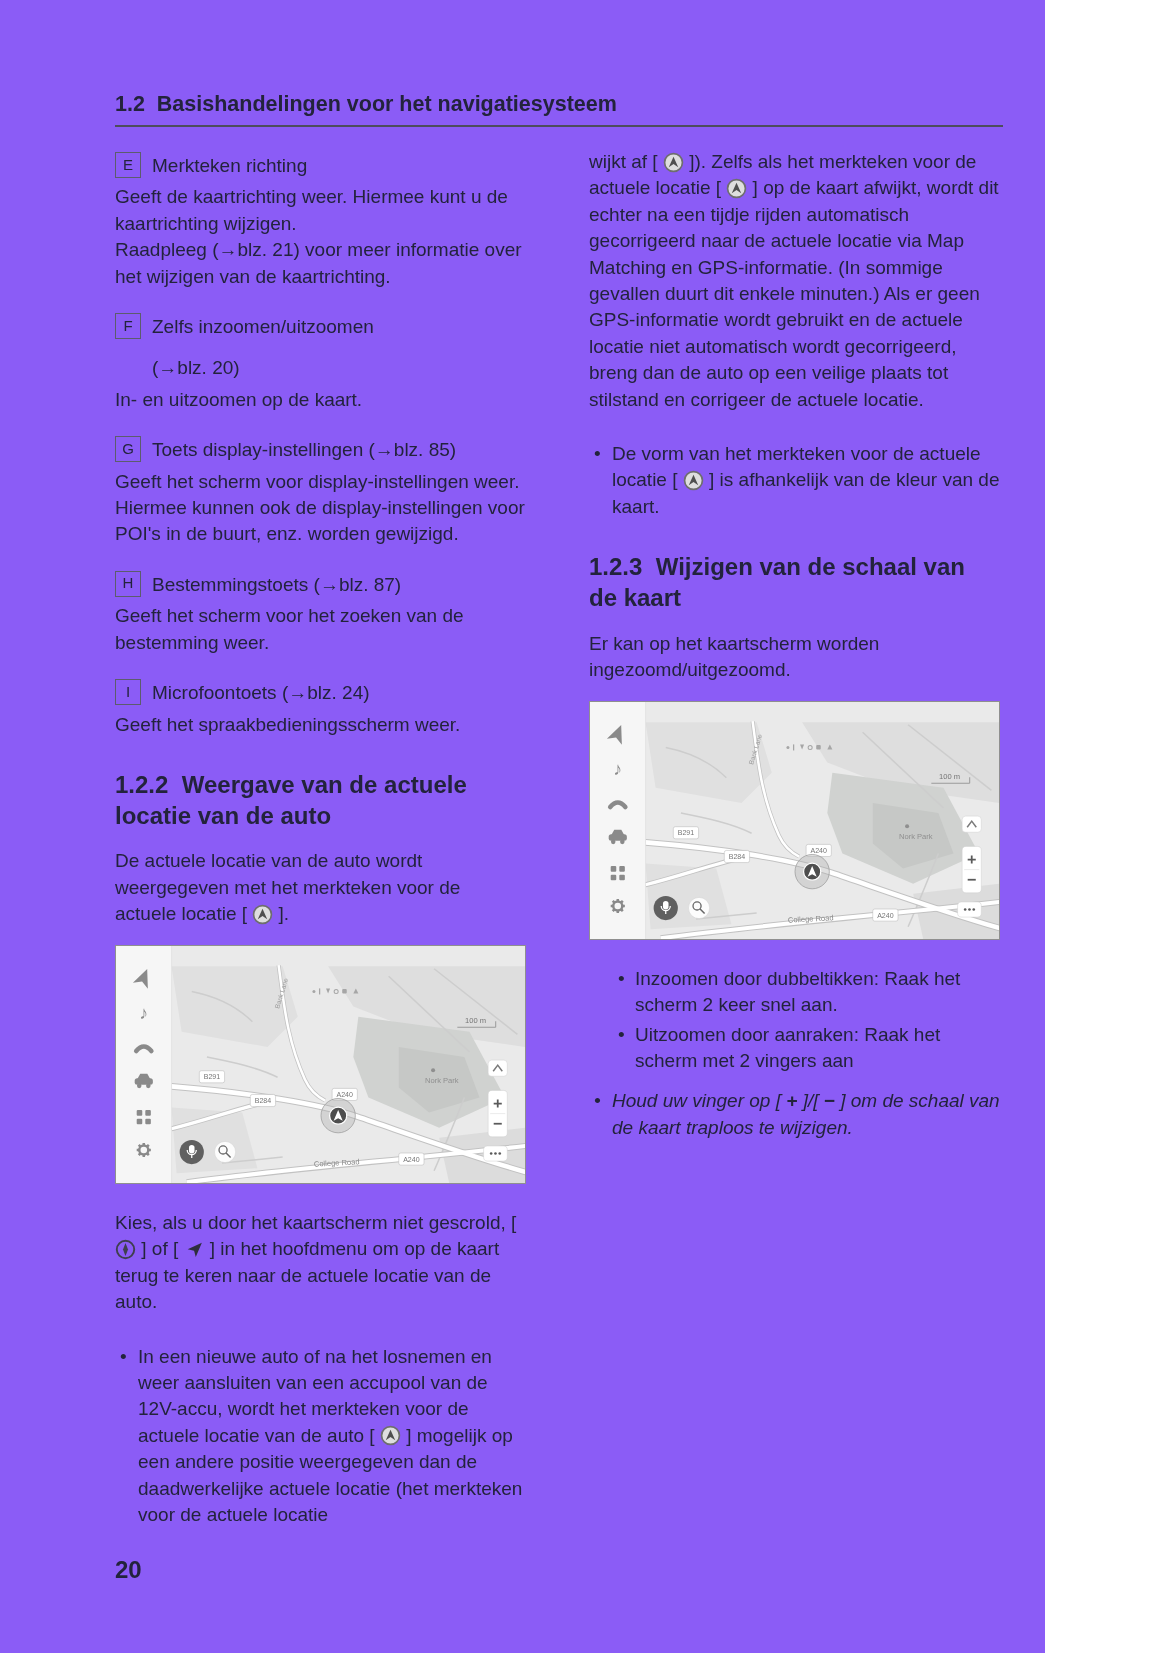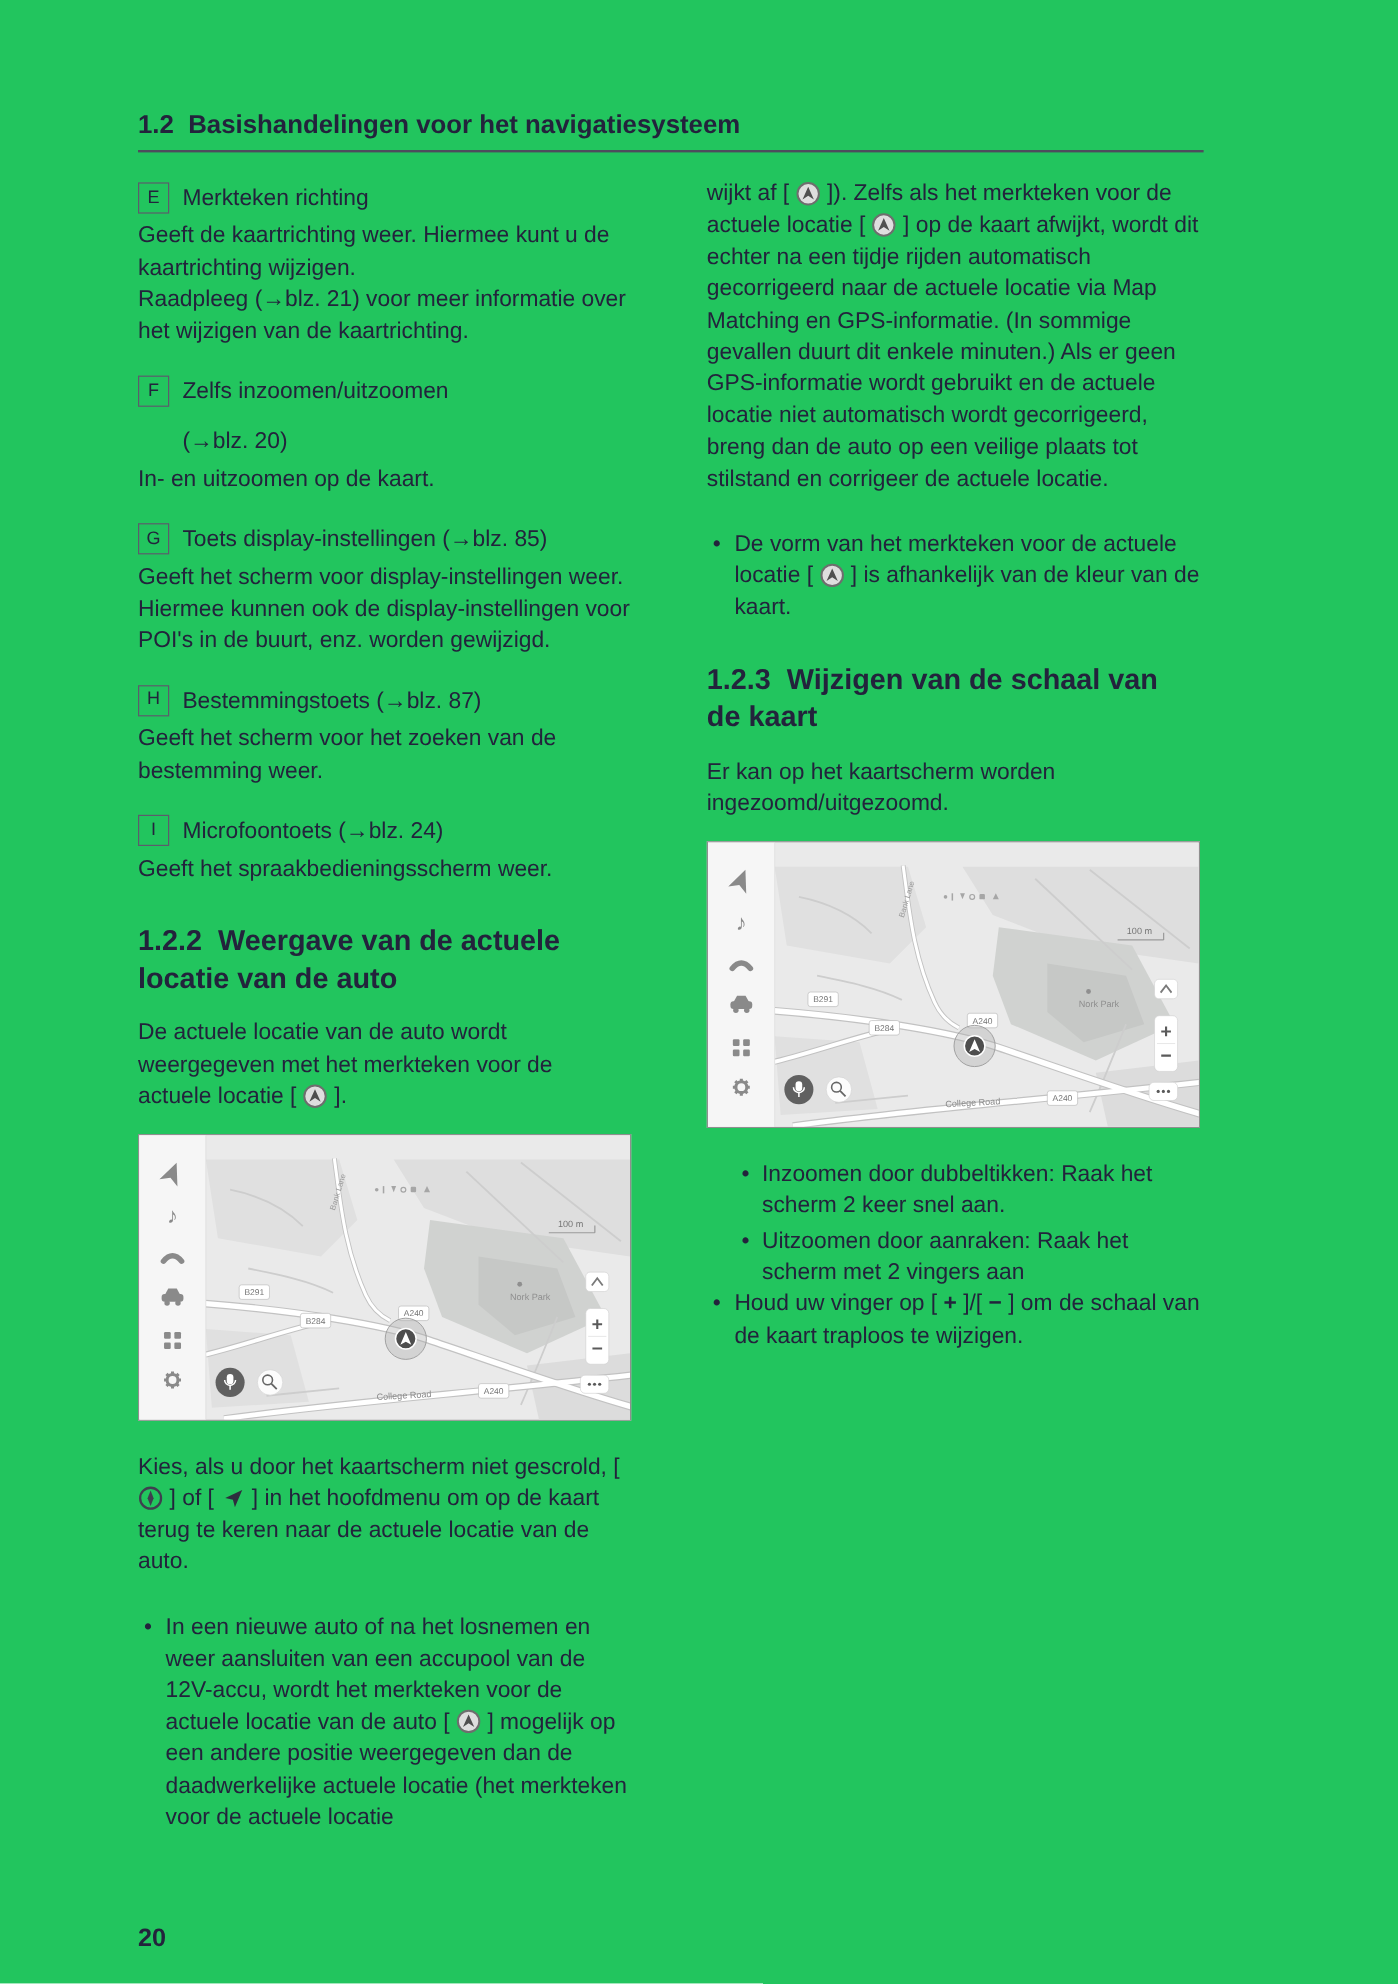--- a/index.html
+++ b/index.html
@@ -1,42 +1,42 @@
 <!DOCTYPE html>
 <html><head>
 <meta charset="utf-8">
 <style>
   * { box-sizing: border-box; margin: 0; padding: 0; }
   html, body { width: 1165px; background: #ffffff; }
   body { font-family: "Liberation Sans", "DejaVu Sans", sans-serif; color: #23233c; }
-  .page { position: relative; width: 1165px; height: 1653px; overflow: hidden; background: #22c55e; }
+  .page { position: relative; width: 1045px; height: 1653px; overflow: hidden; background: #8b5cf6; }
   .content { position: absolute; left: 115px; top: 92px; width: 888px; }
   .h1 { font-size: 21.5px; font-weight: 700; white-space: pre-wrap; }
   .rule { border-top: 2px solid #4d4d5c; margin-top: 8px; }
   .columns { display: flex; gap: 63px; margin-top: 22px; }
   .col { width: 411px; font-size: 19px; line-height: 1.39; }
   .keyrow { display: flex; margin: 23px 0 5px; }
   .keyrow.first { margin-top: 3px; }
   .keybox { flex: none; width: 26px; height: 26px; border: 1.6px solid #5c5c6c;
             display: flex; align-items: center; justify-content: center;
             font-size: 15px; margin-right: 11px; }
   .keytitle { padding-top: 1px; }
   .block { display: block; margin-top: 15px; }
   .h2 { font-size: 24px; font-weight: 700; line-height: 1.28; margin: 32px 0 17px; white-space: pre-wrap; }
   .gap { margin-top: 13px; }
   .bullet { position: relative; padding-left: 23px; margin-top: 28px; }
   .bullet::before { content: "\2022"; position: absolute; left: 5px; }
-  .bullet.tight { margin-top: 0; }
+  .bullet.tight { margin-top: 14px; font-style: italic; }
   .sub { margin-left: 26px; padding-left: 20px; margin-top: 3px; }
   .sub::before { left: 3px; }
   .mapfig { border: 1px solid #8f8f8f; margin: 17px 0 26px; line-height: 0; background: #eaeaea; }
   .mapfig svg { width: 100%; height: auto; display: block; }
   .ic { width: 21px; height: 21px; vertical-align: -4.5px; display: inline-block; }
   .pm { font-weight: 700; }
-  .pagenum { position: absolute; left: 115px; top: 1604px; font-size: 21px; font-weight: 700; text-align: center; }
+  .pagenum { position: absolute; left: 115px; top: 1556px; font-size: 24px; font-weight: 700; text-align: center; }
   svg text { font-family: "Liberation Sans", "DejaVu Sans", sans-serif; }
   .defs { position: absolute; width: 0; height: 0; overflow: hidden; }
 </style>
 </head>
 <body>
 
 <svg class="defs" aria-hidden="true">
   <defs>
     <g id="ic-loc">
       <circle cx="10" cy="10" r="8.5" fill="#dedede" stroke="#6e6e6e" stroke-width="1.6"></circle>

